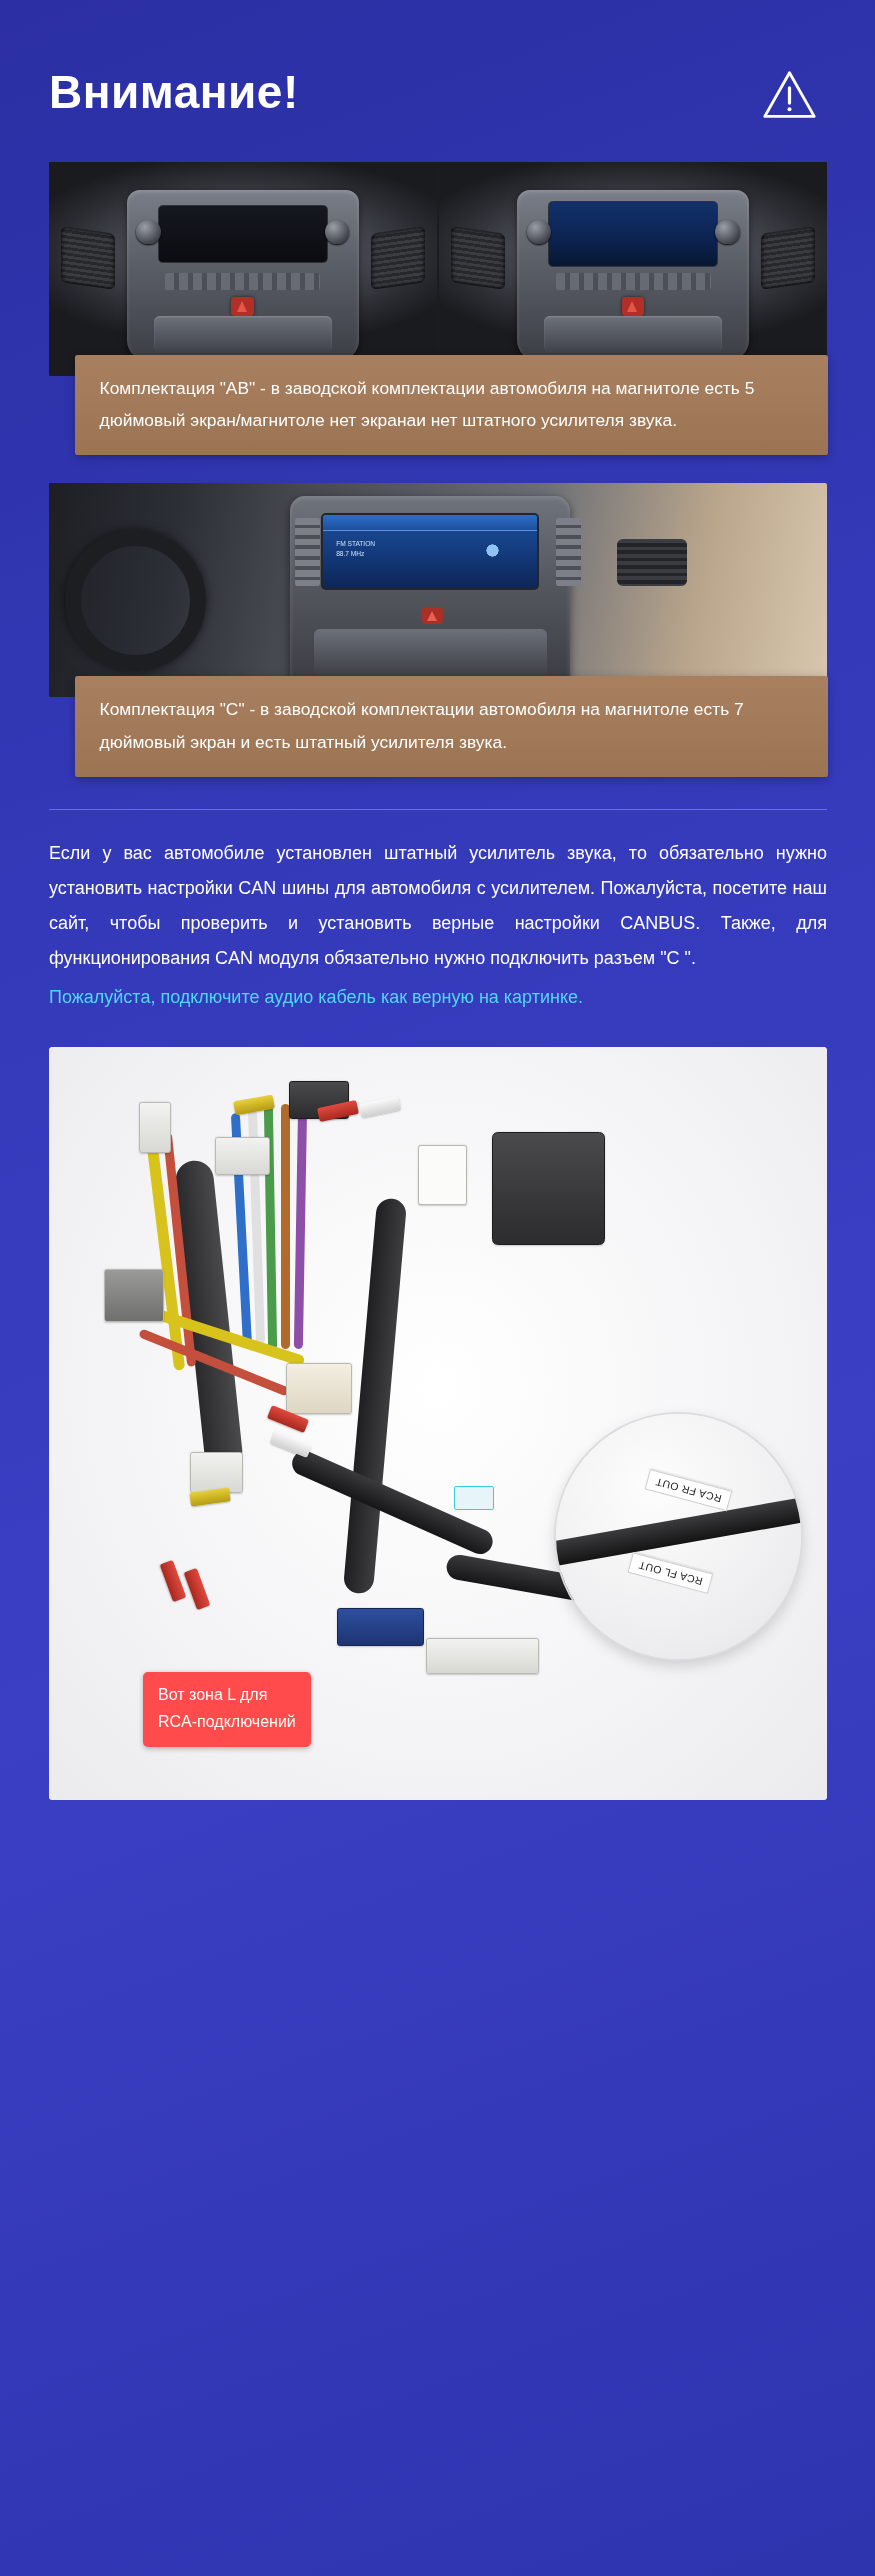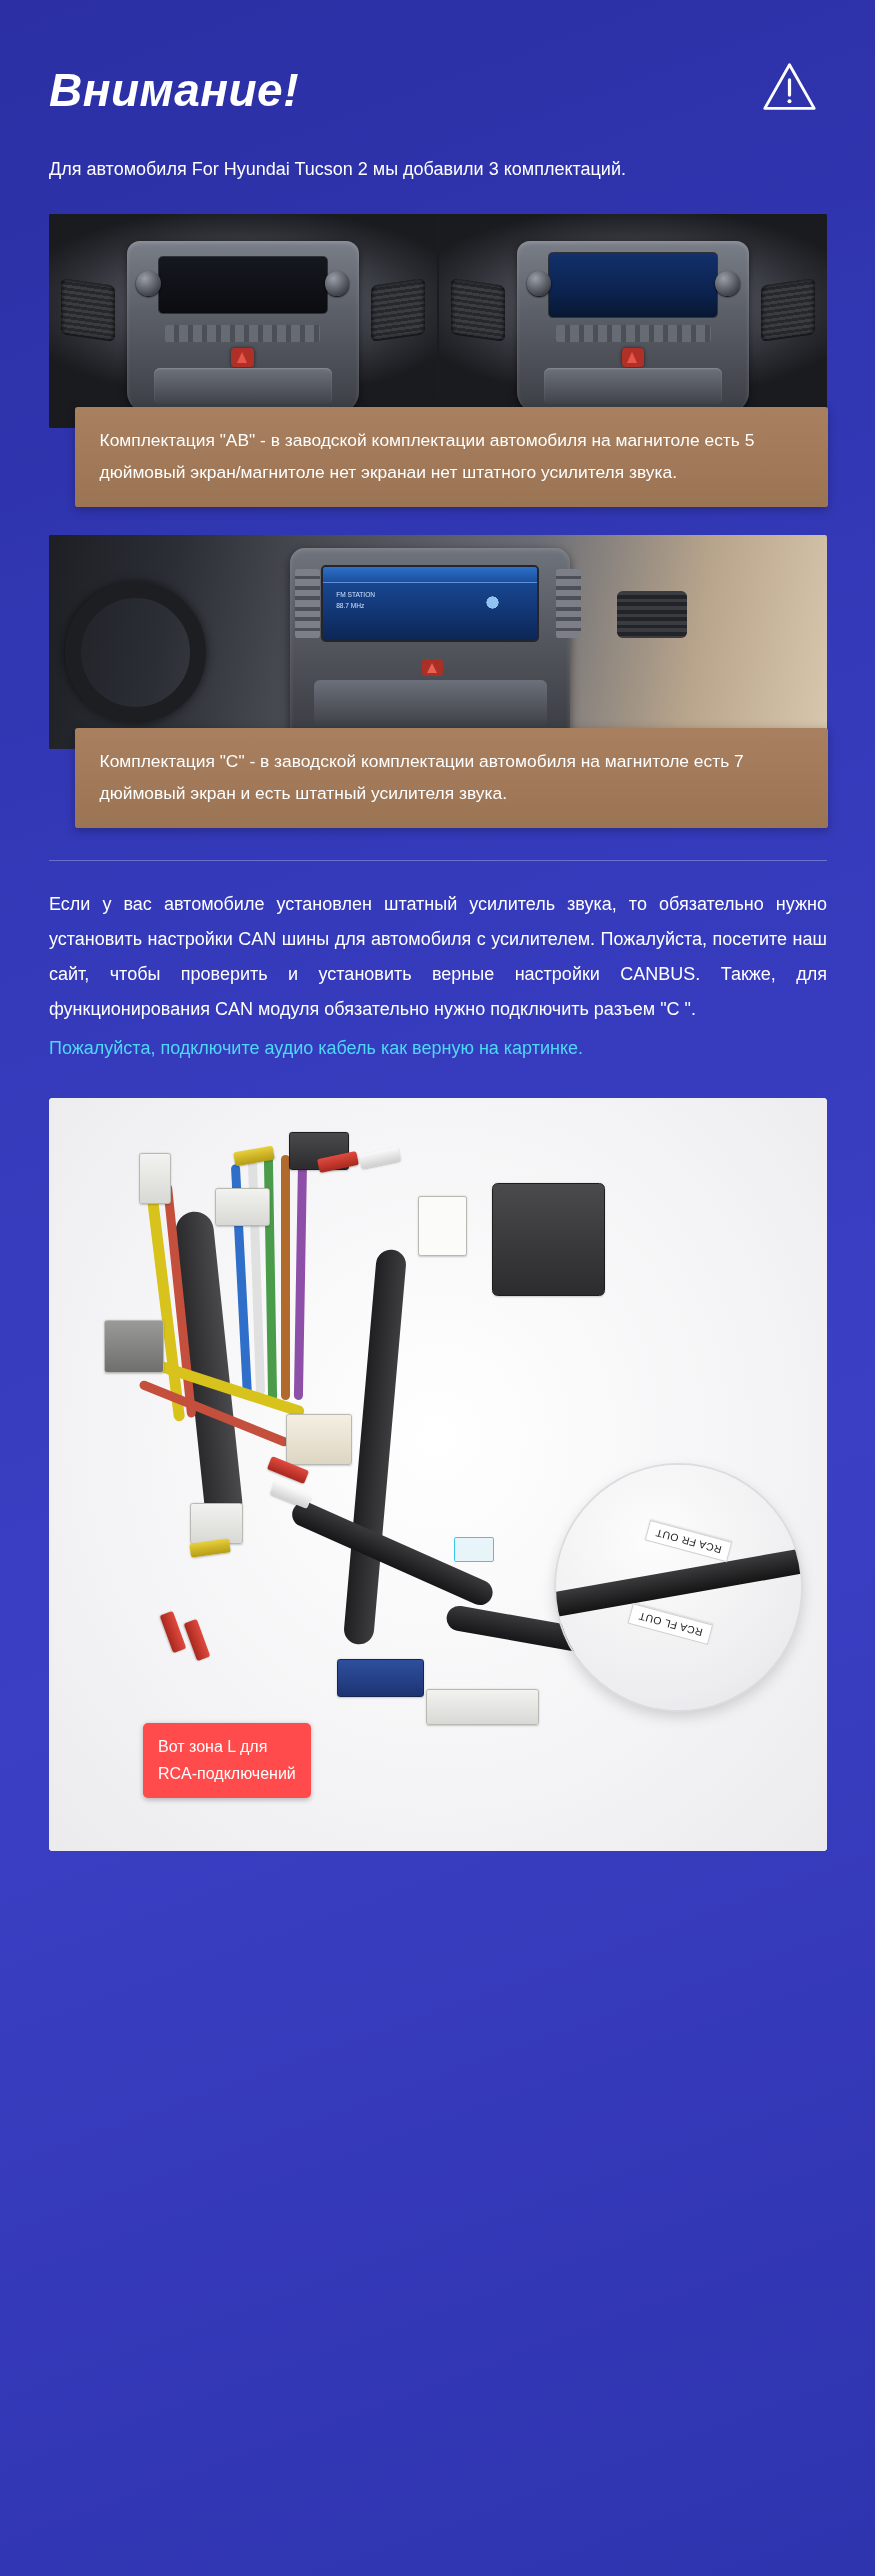--- a/index.html
+++ b/index.html
@@ -18,25 +18,24 @@
   }
   .page {
     width: 876px;
     min-height: 2576px;
     padding: 45px 49px 57px 49px;
     position: relative;
   }
   
   .header {
     display: flex;
-    align-items: flex-end;
+    align-items: flex-start;
     justify-content: space-between;
-    margin-top: 14px;
+    margin-top: 22px;
     margin-bottom: 38px;
-    font-style: italic;
   }
   .title {
     font-size: 46px;
     font-weight: bold;
     letter-spacing: 0.5px;
     color: #ffffff;
     line-height: 1.1;
   }
   .warn-icon {
     width: 57px;
@@ -375,21 +374,20 @@
     <span class="warn-icon">
       <svg viewBox="0 0 60 60" width="57" height="57" aria-hidden="true">
         <path d="M30 6 L56 52 L4 52 Z" fill="none" stroke="#ffffff" stroke-width="3" stroke-linejoin="round"></path>
         <line x1="30" y1="22" x2="30" y2="38" stroke="#ffffff" stroke-width="3.4" stroke-linecap="round"></line>
         <circle cx="30" cy="44.5" r="2.1" fill="#ffffff"></circle>
       </svg>
     </span>
   </div>
 
   <div class="intro">
-    <p>Для автомобиля For Hyundai Tucson 2 мы добавили 3 комплектаций.</p>
   </div>
 
   <div class="photo-block">
     <div class="photo-strip">
       <div class="photo">
         <div class="dash small">
           <div class="vent-l"></div>
           <div class="console"></div>
           <div class="screen"></div>
           <div class="knob-l"></div>

